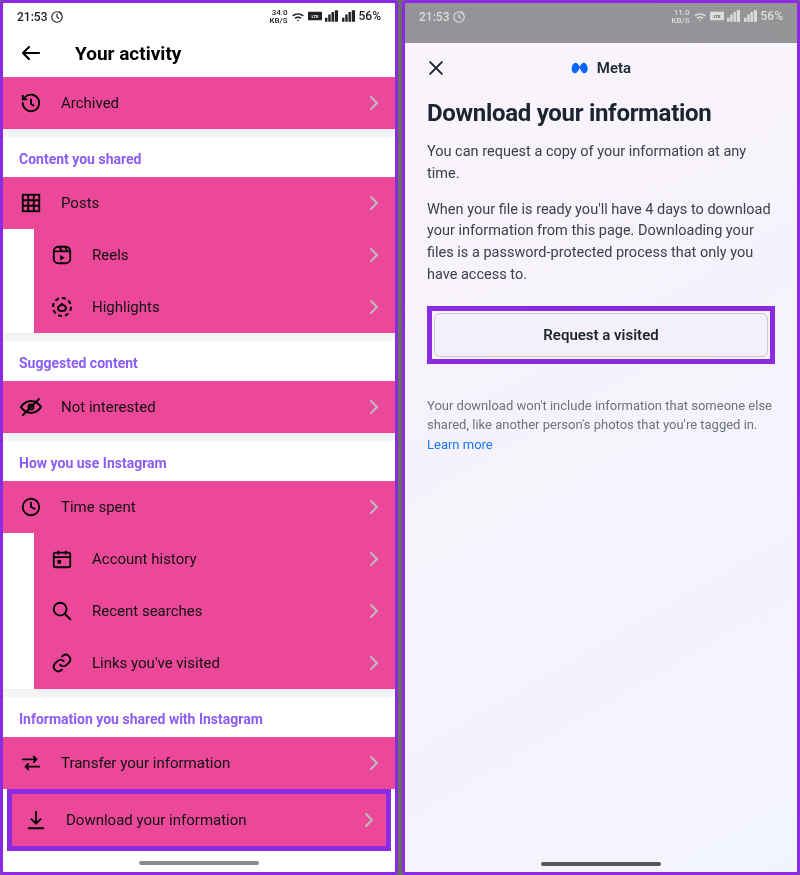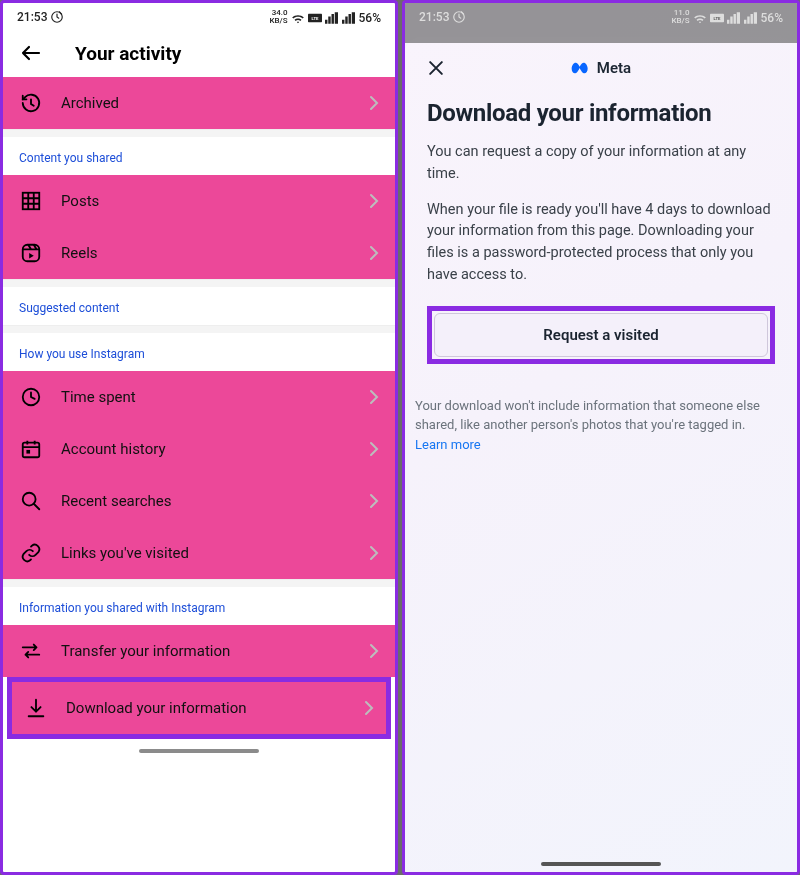--- a/index.html
+++ b/index.html
@@ -36,51 +36,51 @@
   .status-bar {
     display: flex;
     align-items: center;
     justify-content: space-between;
     padding: 4px 14px 2px 14px;
     font-size: 12px;
     font-weight: 500;
     color: #222;
     height: 26px;
   }
-  .status-left, .status-right { display: flex; align-items:flex-end; gap:3px; }
+  .status-left, .status-right { display: flex; align-items:flex-start; gap:3px; }
   .status-right .kbs { font-size:8px; line-height:1; text-align:right;}
   .status-icon { width:14px; height:14px; display:inline-flex; align-items:center; justify-content:center;}
   
   .header {
     display: flex;
     align-items: center;
     gap: 32px;
     padding: 12px 16px 12px 16px;
   }
   .header-title {
     font-size: 19px;
     font-weight: 700;
     color: #000;
   }
   
   .section-header {
-    font-size: 12px;
-    color: #1d4ed8;
+    font-size: 14px;
+    color: #8b5cf6;
     padding: 14px 16px 10px 16px;
-    font-weight: 400;
+    font-weight: 700;
   }
   .list-item {
     display:flex;
     align-items:center;
     gap: 18px;
     padding: 14px 16px;
     background:#ec4899;
     cursor:pointer;
   }
-  .list-item + .list-item { border-top: 0; }
+  .list-item + .list-item { border-top: 0; margin-left: 31px; }
   .list-item .icon-box { width:24px; height:24px; display:flex; align-items:center; justify-content:center; color:#000; }
   .list-item .label { flex:1; font-size:15px; color:#111; font-weight:400;}
   .chevron { color:#bdbdbd; }
   .divider { height:8px; background:#f4f4f4; border-top:1px solid #eee; }
   .highlight-box {
     border: 5px solid #8a2be2;
     margin: 0 4px 6px 4px;
   }
   .highlight-box .list-item { padding: 14px 12px; }
   .nav-handle {
@@ -126,21 +126,21 @@
     font-size:15px;
     font-weight:600;
     color:#1b2430;
     margin:0 2px;
     cursor:pointer;
   }
   .footnote {
     font-size:13px;
     line-height:1.5;
     color:#6b737c;
-    padding: 24px 22px 0 10px;
+    padding: 24px 22px 0 22px;
   }
   .footnote a { color:#1877f2; text-decoration:none; }
   svg { display:block; }
 </style>
 </head>
 <body>
 
 <div class="phone left">
   <div class="status-bar">
     <div class="status-left">
@@ -232,24 +232,53 @@
           <path d="M10 12l5 3-5 3z" fill="#000"></path>
         </svg>
     </span>
     <span class="label">Reels</span>
     <span class="chevron">
         <svg width="10" height="16" viewBox="0 0 10 16">
           <path d="M2 2l6 6-6 6" stroke="#bdbdbd" stroke-width="2" fill="none" stroke-linecap="round"></path>
         </svg>
       </span>
   </div>
+  <div class="list-item">
+    <span class="icon-box">
+      <svg width="24" height="24" viewBox="0 0 24 24" fill="none">
+          <circle cx="12" cy="12" r="9" stroke="#000" stroke-width="2" stroke-dasharray="4 3"></circle>
+          <path d="M12 9c1.8 2 4 2 4 4s-2 3-4 3-4-1-4-3 2.2-2 4-4z" stroke="#000" stroke-width="2" fill="none"></path>
+        </svg>
+    </span>
+    <span class="label">Highlights</span>
+    <span class="chevron">
+        <svg width="10" height="16" viewBox="0 0 10 16">
+          <path d="M2 2l6 6-6 6" stroke="#bdbdbd" stroke-width="2" fill="none" stroke-linecap="round"></path>
+        </svg>
+      </span>
+  </div>
 
   <div class="divider"></div>
   <div class="section-header">Suggested content</div>
 
+  <div class="list-item">
+    <span class="icon-box">
+      <svg width="24" height="22" viewBox="0 0 24 22" fill="none">
+          <path d="M2 11s3.5-6 10-6 10 6 10 6-3.5 6-10 6S2 11 2 11z" stroke="#000" stroke-width="2"></path>
+          <circle cx="12" cy="11" r="2.5" stroke="#000" stroke-width="2"></circle>
+          <path d="M4 19L20 3" stroke="#000" stroke-width="2" stroke-linecap="round"></path>
+        </svg>
+    </span>
+    <span class="label">Not interested</span>
+    <span class="chevron">
+        <svg width="10" height="16" viewBox="0 0 10 16">
+          <path d="M2 2l6 6-6 6" stroke="#bdbdbd" stroke-width="2" fill="none" stroke-linecap="round"></path>
+        </svg>
+      </span>
+  </div>
 
   <div class="divider"></div>
   <div class="section-header">How you use Instagram</div>
 
   <div class="list-item">
     <span class="icon-box">
       <svg width="22" height="22" viewBox="0 0 24 24" fill="none">
           <circle cx="12" cy="12" r="9" stroke="#000" stroke-width="2"></circle>
           <path d="M12 7v5l4 2" stroke="#000" stroke-width="2" stroke-linecap="round"></path>
         </svg>

